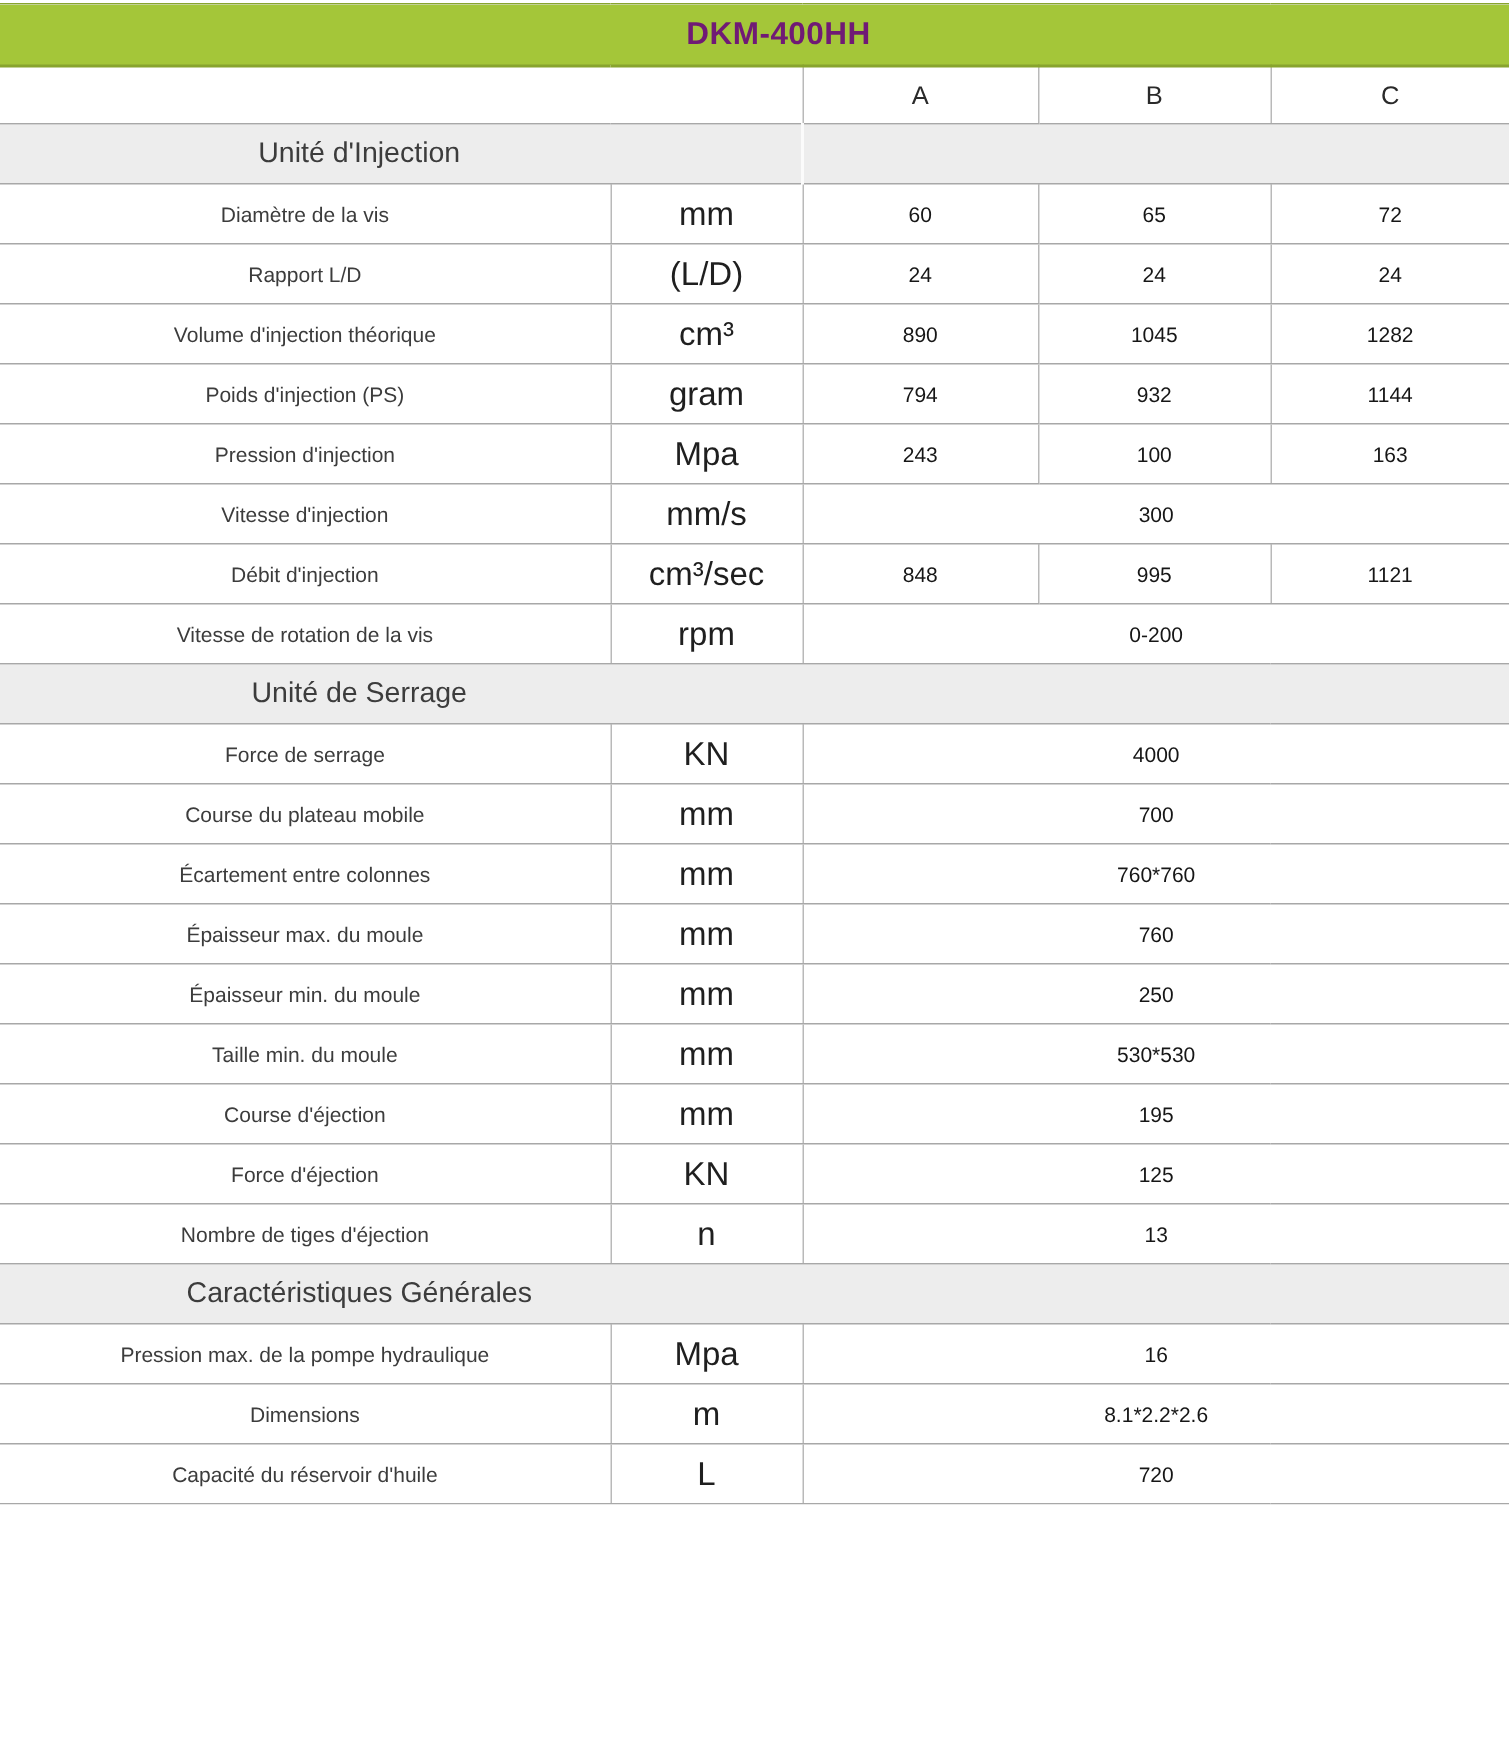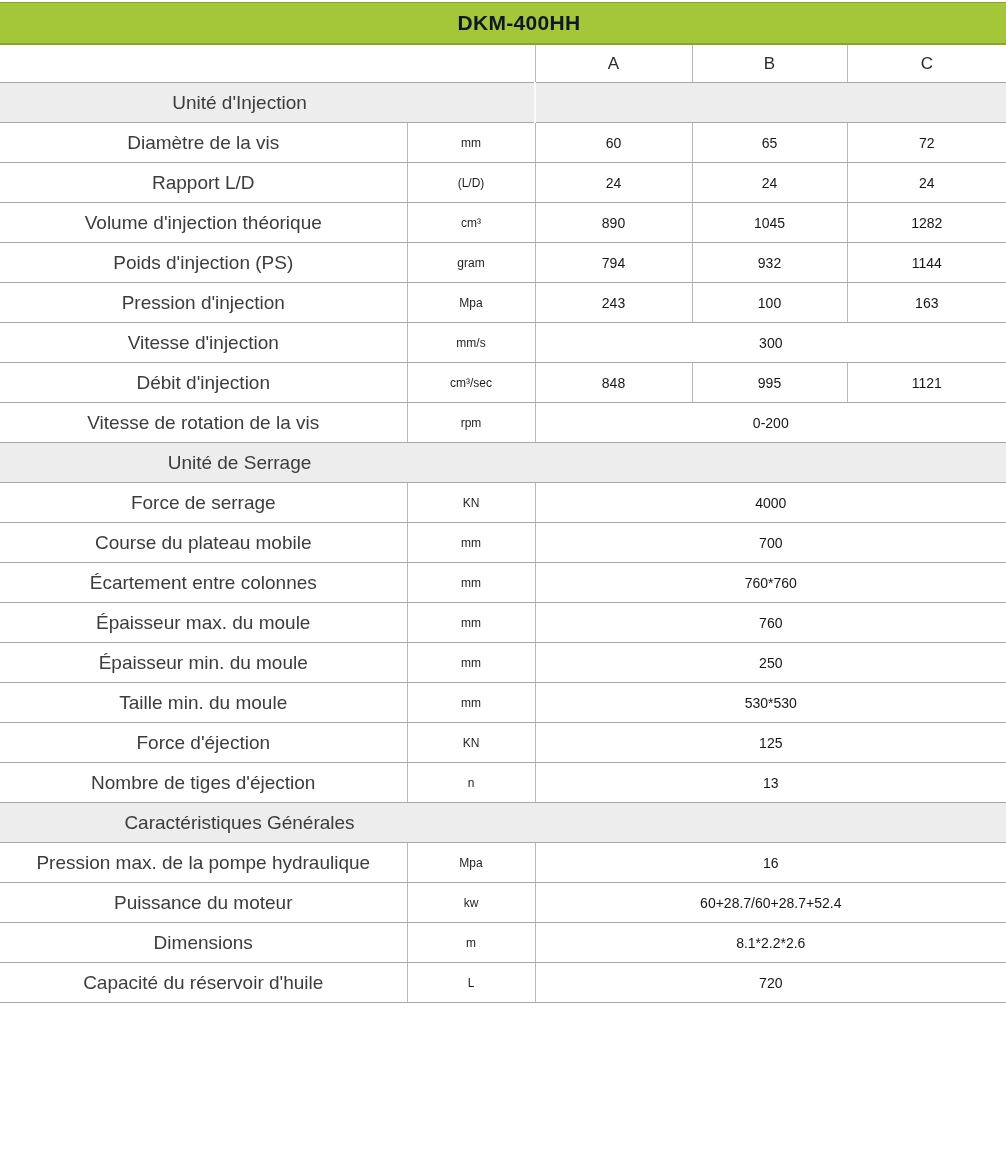--- a/index.html
+++ b/index.html
@@ -31,21 +31,21 @@
     white-space:nowrap;
   }
   
   .title-row td{
     height:40px;
     background:var(--header-green);
     border-top:1px solid var(--header-green-dark);
     border-bottom:2px solid var(--header-green-dark);
     font-size:21px;
     font-weight:bold;
-    color:#0f172a;
+    color:#701a75;
     letter-spacing:.3px;
     padding-left:32px;
   }
   
   .head-row td{
     height:37px;
     border-bottom:1px solid var(--border-h);
     font-size:17px;
     color:#2a2a2a;
   }
@@ -65,25 +65,25 @@
     font-size:19px;
     color:var(--label-color);
   }
   .section-row td.sec-right{border-left:2px solid #fbfbfb;}
   
   .data-row td{
     height:39px;
     border-bottom:1px solid var(--border-h);
   }
   td.lbl{
-    font-size:19px;
+    font-size:14px;
     color:var(--label-color);
   }
   td.unit{
-    font-size:12px;
+    font-size:22px;
     color:#1f1f1f;
     border-left:1px solid var(--border-v);
   }
   td.val{
     font-size:14px;
     color:var(--value-color);
     border-left:1px solid var(--border-v);
   }
 </style>
 </head>
@@ -196,45 +196,45 @@
     <td class="lbl">Épaisseur min. du moule</td>
     <td class="unit">mm</td>
     <td class="val" colspan="3">250</td>
   </tr>
   <tr class="data-row">
     <td class="lbl">Taille min. du moule</td>
     <td class="unit">mm</td>
     <td class="val" colspan="3">530*530</td>
   </tr>
   <tr class="data-row">
+    <td class="lbl">Course d'éjection</td>
+    <td class="unit">mm</td>
+    <td class="val" colspan="3">195</td>
+  </tr>
+  <tr class="data-row">
     <td class="lbl">Force d'éjection</td>
     <td class="unit">KN</td>
     <td class="val" colspan="3">125</td>
   </tr>
   <tr class="data-row">
     <td class="lbl">Nombre de tiges d'éjection</td>
     <td class="unit">n</td>
     <td class="val" colspan="3">13</td>
   </tr>
 
   <tr class="section-row">
     <td colspan="5"><span class="sec-inner">Caractéristiques Générales</span></td>
   </tr>
 
   <tr class="data-row">
     <td class="lbl">Pression max. de la pompe hydraulique</td>
     <td class="unit">Mpa</td>
     <td class="val" colspan="3">16</td>
   </tr>
   <tr class="data-row">
-    <td class="lbl">Puissance du moteur</td>
-    <td class="unit">kw</td>
-    <td class="val" colspan="3">60+28.7/60+28.7+52.4</td>
-  </tr>
-  <tr class="data-row">
     <td class="lbl">Dimensions</td>
     <td class="unit">m</td>
     <td class="val" colspan="3">8.1*2.2*2.6</td>
   </tr>
   <tr class="data-row">
     <td class="lbl">Capacité du réservoir d'huile</td>
     <td class="unit">L</td>
     <td class="val" colspan="3">720</td>
   </tr>
 </tbody>

